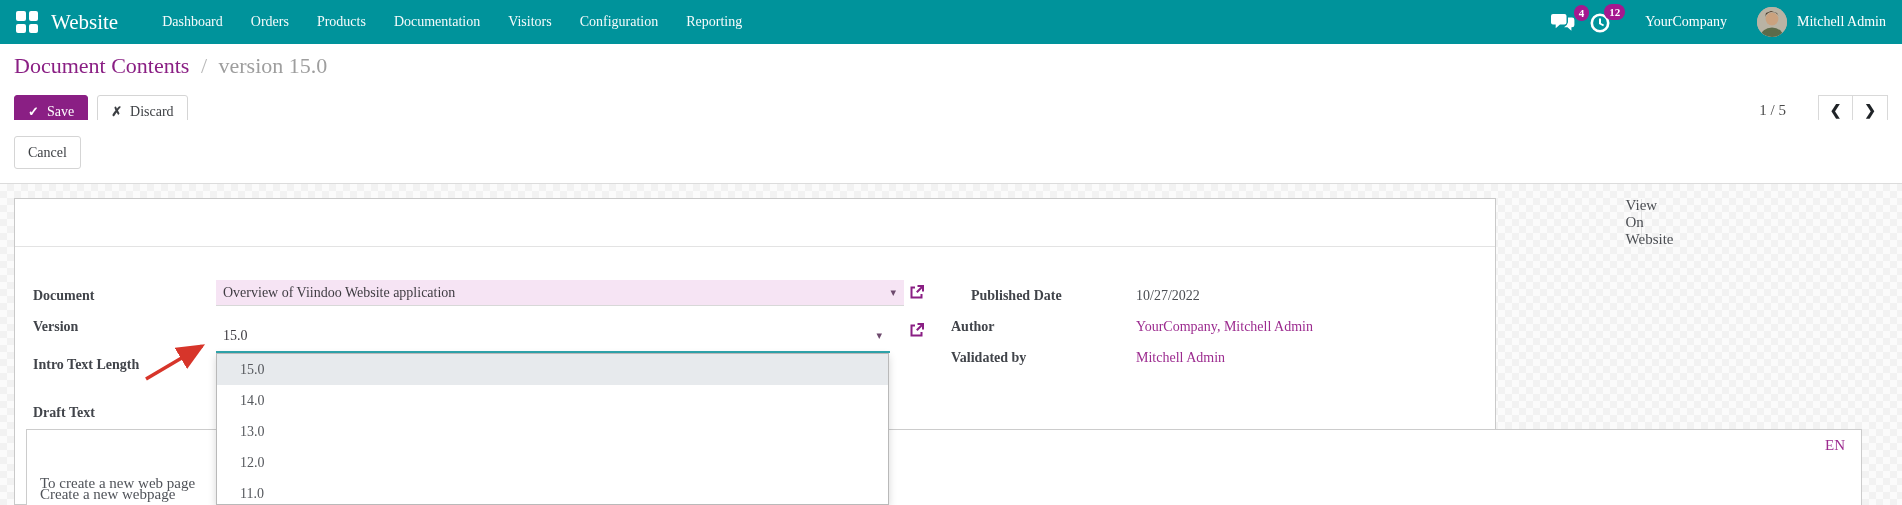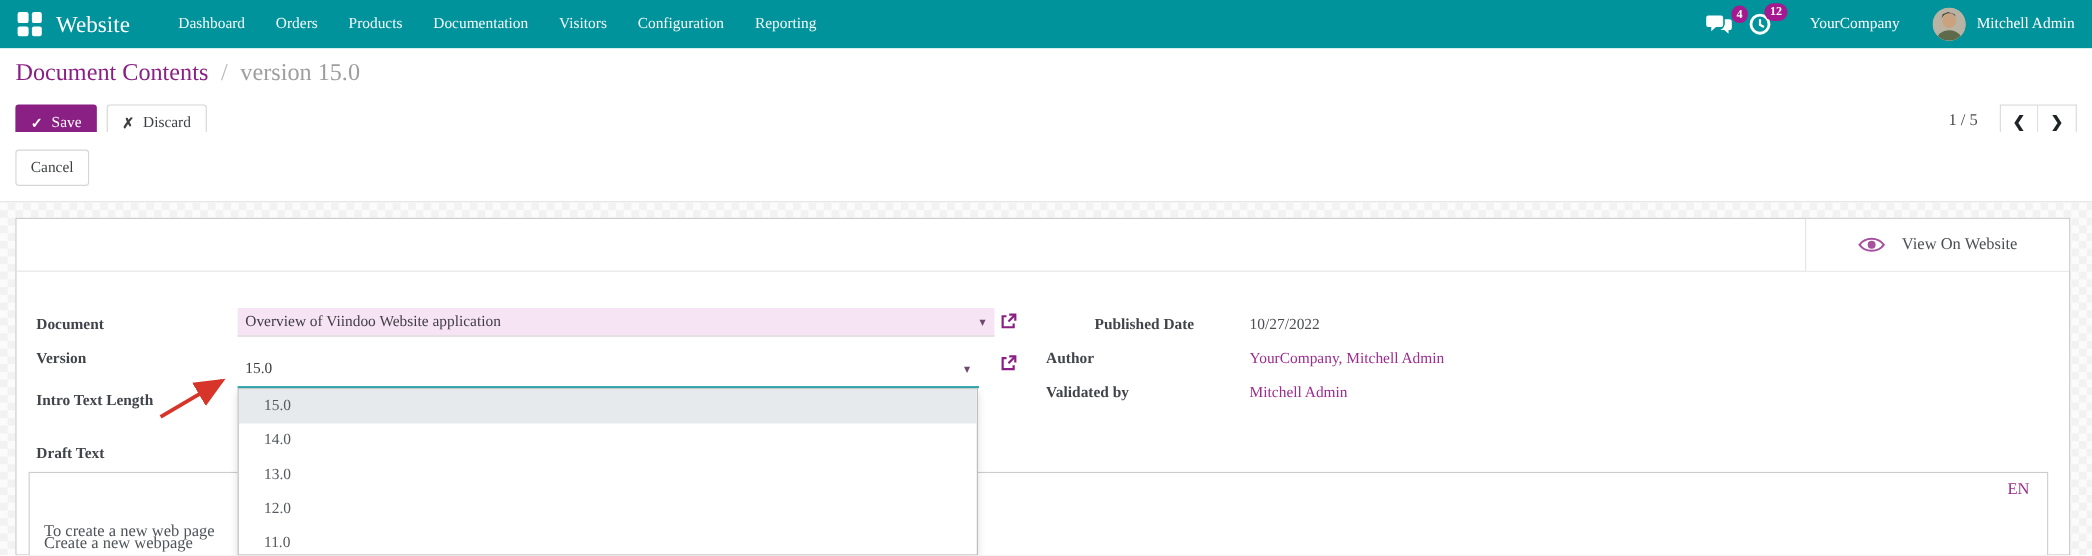--- a/index.html
+++ b/index.html
@@ -28,42 +28,42 @@
   .crumb-bar{position:absolute;top:44px;left:0;right:0;height:76px;background:#fff;}
   .crumb{position:absolute;left:14px;top:9px;font-size:22px;}
   .crumb-title{color:#8a1f84;}
   .crumb-sep{color:#b9b9b9;margin:0 6px;}
   .crumb-sub{color:#9e9e9e;}
   .btn-row{position:absolute;left:14px;top:51px;display:flex;gap:9px;}
   .btn{height:33px;padding:0 13px;font-size:14px;border-radius:3px;display:inline-flex;
        align-items:center;gap:8px;cursor:pointer;background:#fff;border:1px solid #d5d5d5;color:#3c3f43;}
   .btn-save{background:#8a1f84;border-color:#8a1f84;color:#fff;}
   .btn .glyph{font-weight:bold;font-size:13px;}
-  .pager{position:absolute;right:14px;top:51px;display:flex;align-items:center;gap:20px;}
+  .pager{position:absolute;right:14px;top:51px;display:flex;align-items:center;gap:32px;}
   .pager-count{font-size:15px;color:#4a4a4a;}
   .pager-btns{display:flex;}
   .pager-btn{width:35px;height:31px;border:1px solid #d9d9d9;background:#fff;display:flex;
              align-items:center;justify-content:center;font-size:14px;font-weight:bold;color:#1f2327;cursor:pointer;}
   .pager-btn + .pager-btn{border-left:none;}
 
   
   .status-row{position:absolute;top:120px;left:0;right:0;height:64px;background:#fff;
               border-bottom:1px solid #dcdcdc;}
   .btn-cancel{position:absolute;left:14px;top:16px;}
   .stages{position:absolute;right:14px;top:17px;display:flex;align-items:center;height:30px;}
   .stage{font-size:14px;color:#aeb3b9;line-height:30px;padding:0 12px;cursor:pointer;white-space:nowrap;}
   .stage.active{background:#e4e7ea;color:#8a1f84;font-weight:bold;padding:0 30px 0 26px;
     clip-path:polygon(0 100%,13px 0,calc(100% - 13px) 0,100% 50%,calc(100% - 13px) 100%);}
   .stage-sep{flex:none;display:flex;align-items:center;}
 
   
   .content{position:absolute;top:184px;left:0;right:0;bottom:0;
     background:conic-gradient(#f2f2f2 25%,#fbfbfb 0 50%,#f2f2f2 0 75%,#fbfbfb 0);
     background-size:14px 14px;}
-  .sheet{position:absolute;left:14px;top:14px;width:1868px;height:307px;background:#fff;
+  .sheet{position:absolute;left:14px;top:14px;width:1482px;height:307px;background:#fff;
          border:1px solid #c9c9c9;}
   .sheet-toprow{position:absolute;top:0;left:0;right:0;height:48px;border-bottom:1px solid #e3e3e3;}
   .view-website{position:absolute;top:0;bottom:0;left:1626px;right:0;border-left:1px solid #e3e3e3;
                 display:flex;align-items:center;justify-content:center;gap:15px;cursor:pointer;
                 font-size:15px;color:#4b4e53;background:#fff;}
 
   .flabel{position:absolute;font-size:14px;font-weight:600;color:#41444a;white-space:nowrap;}
   .fvalue{position:absolute;font-size:14px;color:#4a4d52;white-space:nowrap;}
   .fvalue.link{color:#9c2b8f;cursor:pointer;}
 
@@ -217,21 +217,21 @@
 
       <div class="flabel" style="left:18px;top:158px;">Intro Text Length</div>
 
       <div class="flabel" style="left:18px;top:206px;">Draft Text</div>
       <div class="fulltext-box">
         <span class="lang-badge">EN</span>
         <div class="line" style="top:24px;margin-top:32px;">Create a new webpage</div>
         <div class="line" style="top:45px;">To create a new web page</div>
       </div>
 
-      <div class="flabel" style="left:980px;top:89px;">Published Date</div>
+      <div class="flabel" style="left:956px;top:89px;">Published Date</div>
       <div class="fvalue" style="left:1121px;top:89px;">10/27/2022</div>
 
       <div class="flabel" style="left:936px;top:120px;">Author</div>
       <div class="fvalue link" style="left:1121px;top:120px;">YourCompany, Mitchell Admin</div>
 
       <div class="flabel" style="left:936px;top:151px;">Validated by</div>
       <div class="fvalue link" style="left:1121px;top:151px;">Mitchell Admin</div>
     </div>
   </div>
 

